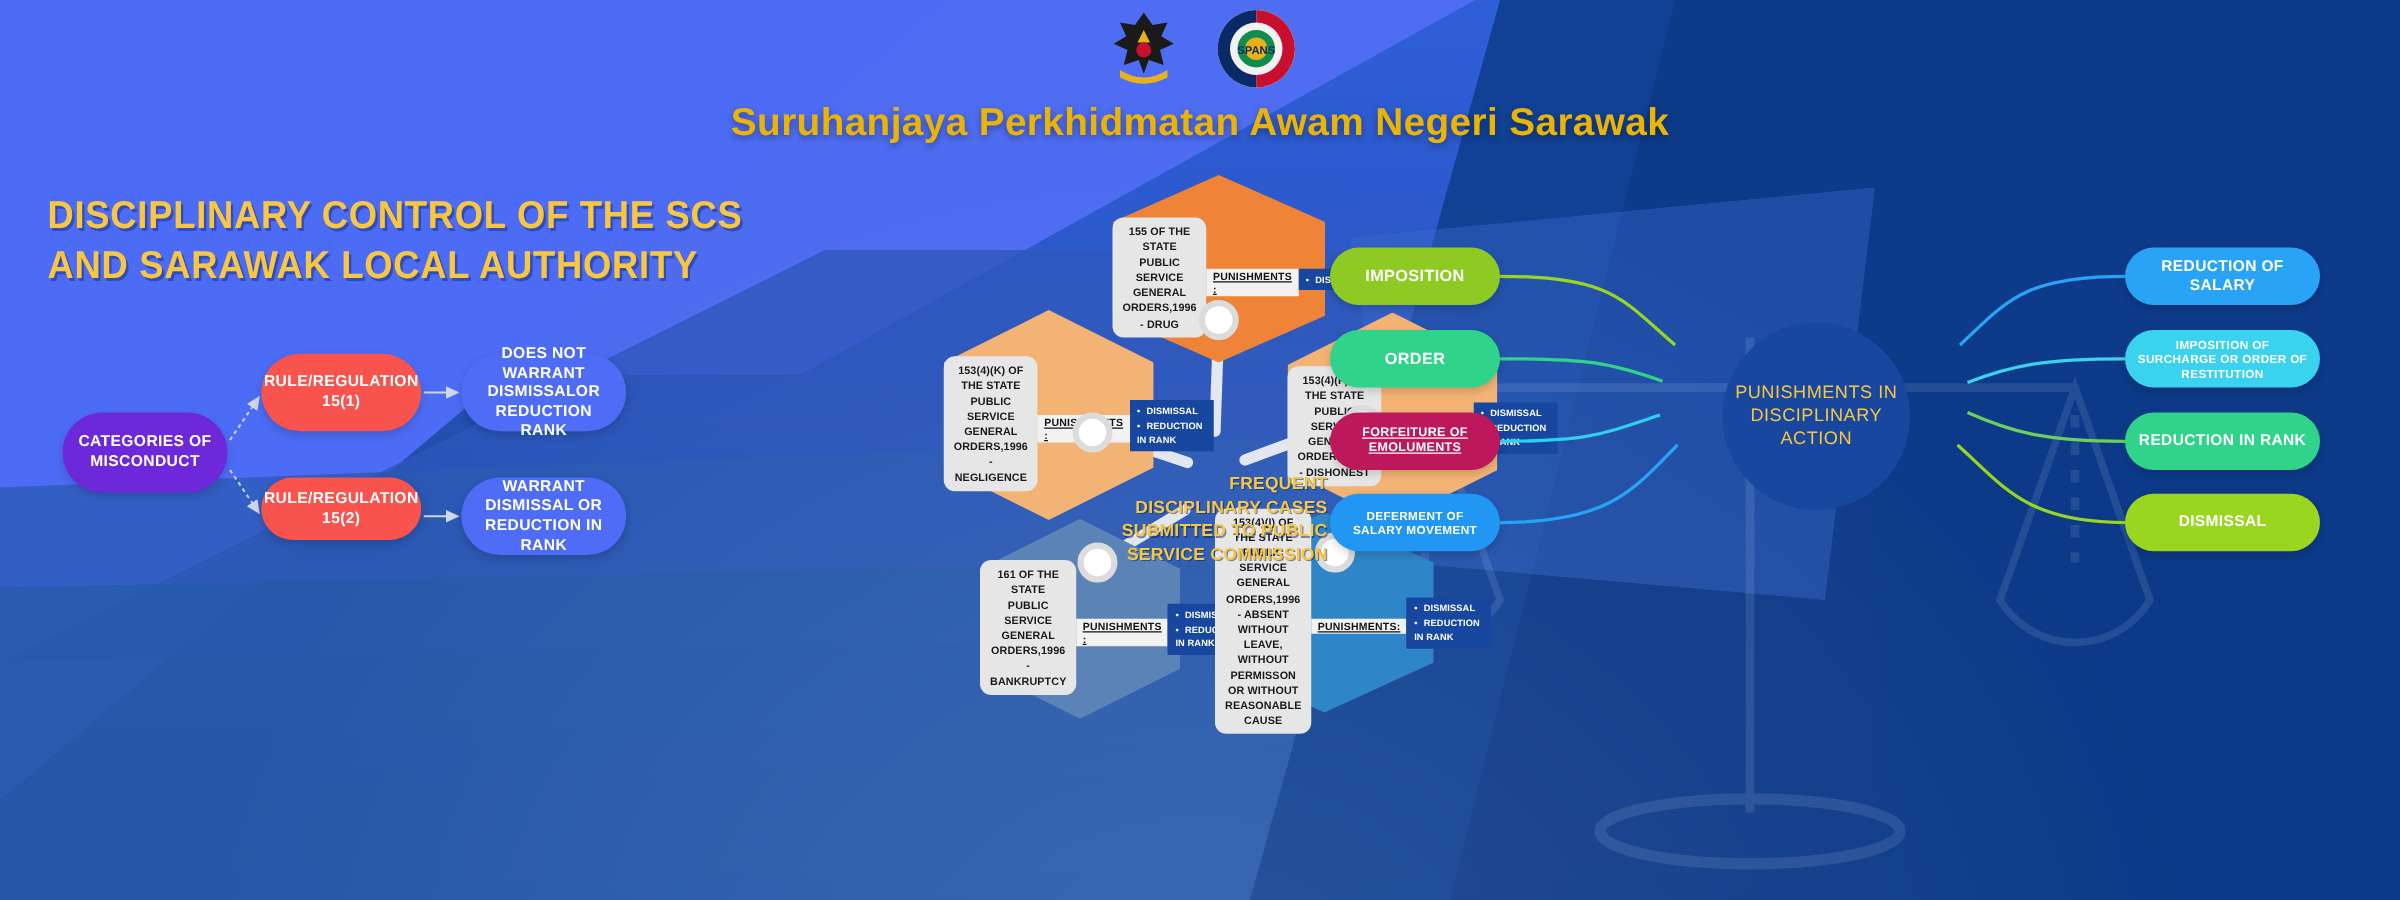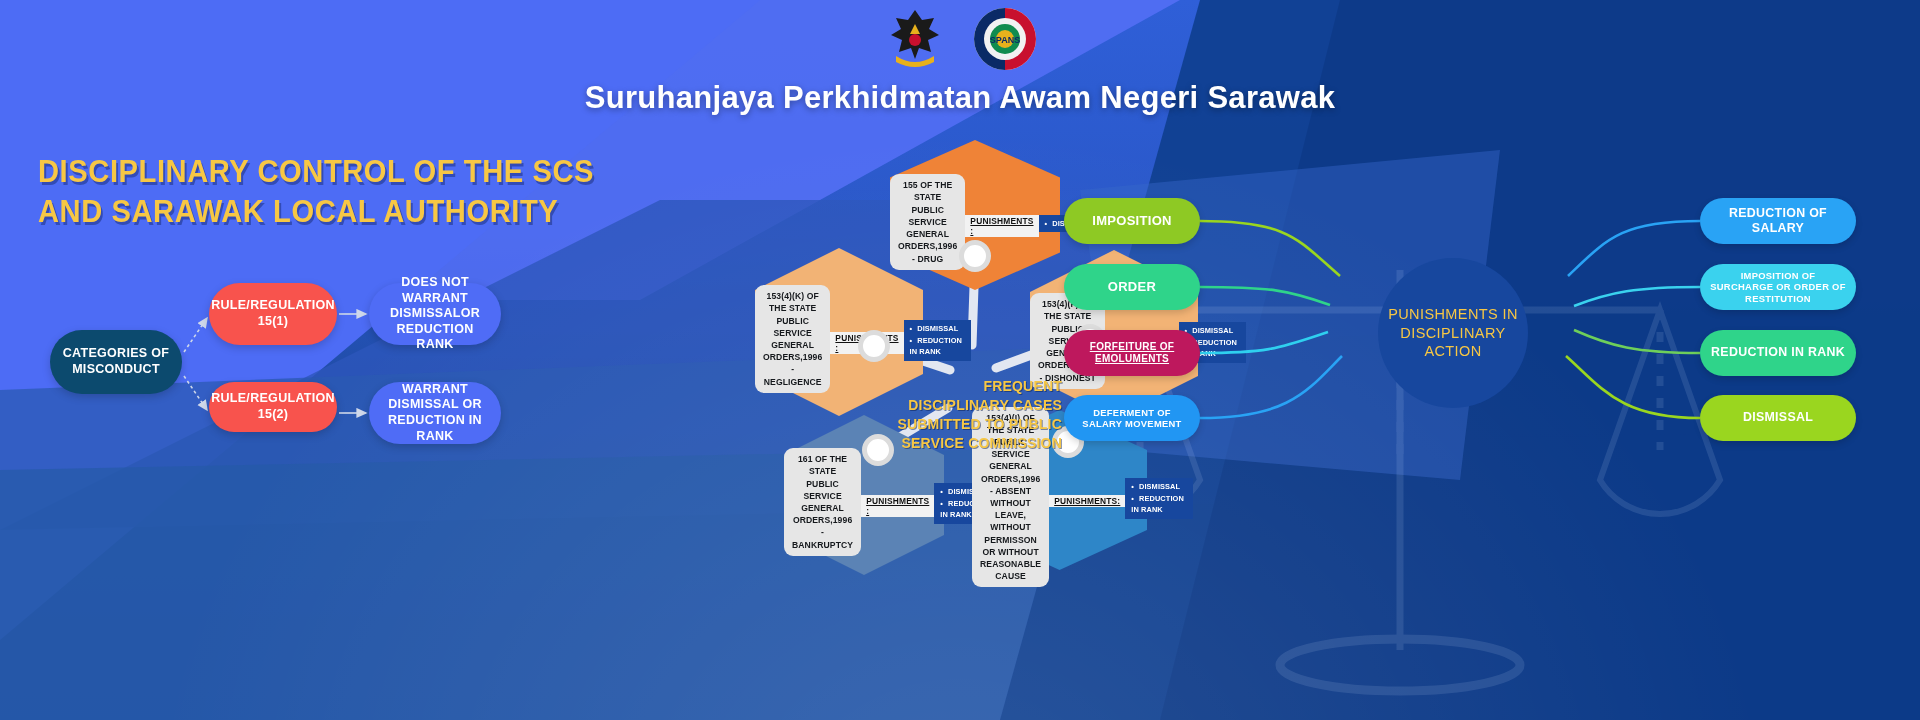--- a/index.html
+++ b/index.html
@@ -37,37 +37,37 @@
   .scales { position:absolute; left:1020px; top:250px; width:760px; height:470px;
     opacity:.22; pointer-events:none; }
   .scales svg { width:100%; height:100%; display:block; }
 
   
   .header { position:absolute; left:0; top:0; width:1920px; height:130px; z-index:12;
     display:flex; flex-direction:column; align-items:center; }
   .crests { display:flex; gap:24px; align-items:center; margin-top:6px; }
   .crest { width:66px; height:66px; position:relative; }
   .crest svg { width:100%; height:100%; display:block; }
-  .site-title { margin-top:8px; color:#ffffff; font-size:31px; font-weight:700;
+  .site-title { margin-top:8px; color:#eab308; font-size:31px; font-weight:700;
     letter-spacing:.3px; text-shadow:0 2px 6px rgba(0,0,0,.35); }
 
   
   .main-heading { position:absolute; left:38px; top:152px; width:640px; z-index:11;
     color:#f7c744; font-size:31px; font-weight:800; line-height:1.28;
     letter-spacing:.6px; text-shadow:2px 3px 0 rgba(30,50,130,.55);
     font-stretch:condensed; transform:scaleX(.94); transform-origin:left center; }
   .main-heading div { white-space:nowrap; }
 
   
   .flow { position:absolute; left:0; top:280px; width:560px; height:200px; z-index:10; }
   .pill { position:absolute; display:flex; align-items:center; justify-content:center;
     text-align:center; color:#fff; border-radius:40px; line-height:1.25;
     font-size:12.5px; font-weight:600; letter-spacing:.3px; padding:6px 10px;
     box-shadow:0 3px 8px rgba(0,0,0,.18); }
-  .pill.cat   { left:50px;  top:50px;  width:132px; height:64px; background:#0c4a6e; border-radius:36px; }
+  .pill.cat   { left:50px;  top:50px;  width:132px; height:64px; background:#6d28d9; border-radius:36px; }
   .pill.r1    { left:209px; top:3px;   width:128px; height:62px; background:#f8534d; }
   .pill.r2    { left:209px; top:102px; width:128px; height:50px; background:#f8534d; }
   .pill.o1    { left:369px; top:3px;   width:132px; height:62px; background:#4f6cf6; }
   .pill.o2    { left:369px; top:102px; width:132px; height:62px; background:#4f6cf6; }
   .flow svg.links { position:absolute; left:0; top:0; width:560px; height:200px; overflow:visible; }
 
   
   .hexes { position:absolute; left:700px; top:140px; width:560px; height:560px; z-index:10; }
   .hexes svg.spokes { position:absolute; left:0; top:0; width:560px; height:560px; overflow:visible; }
   .hex { position:absolute; display:flex; flex-direction:column; align-items:center;

